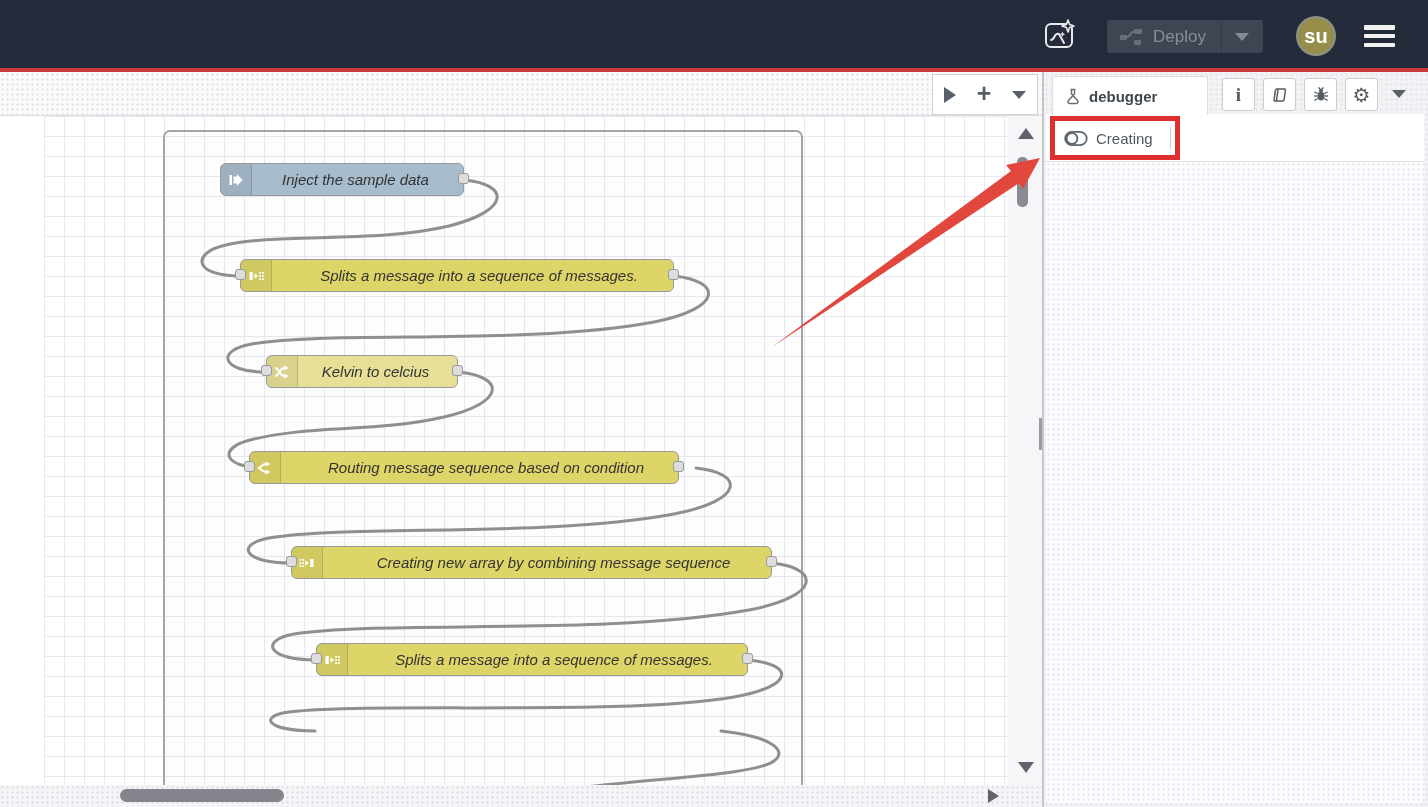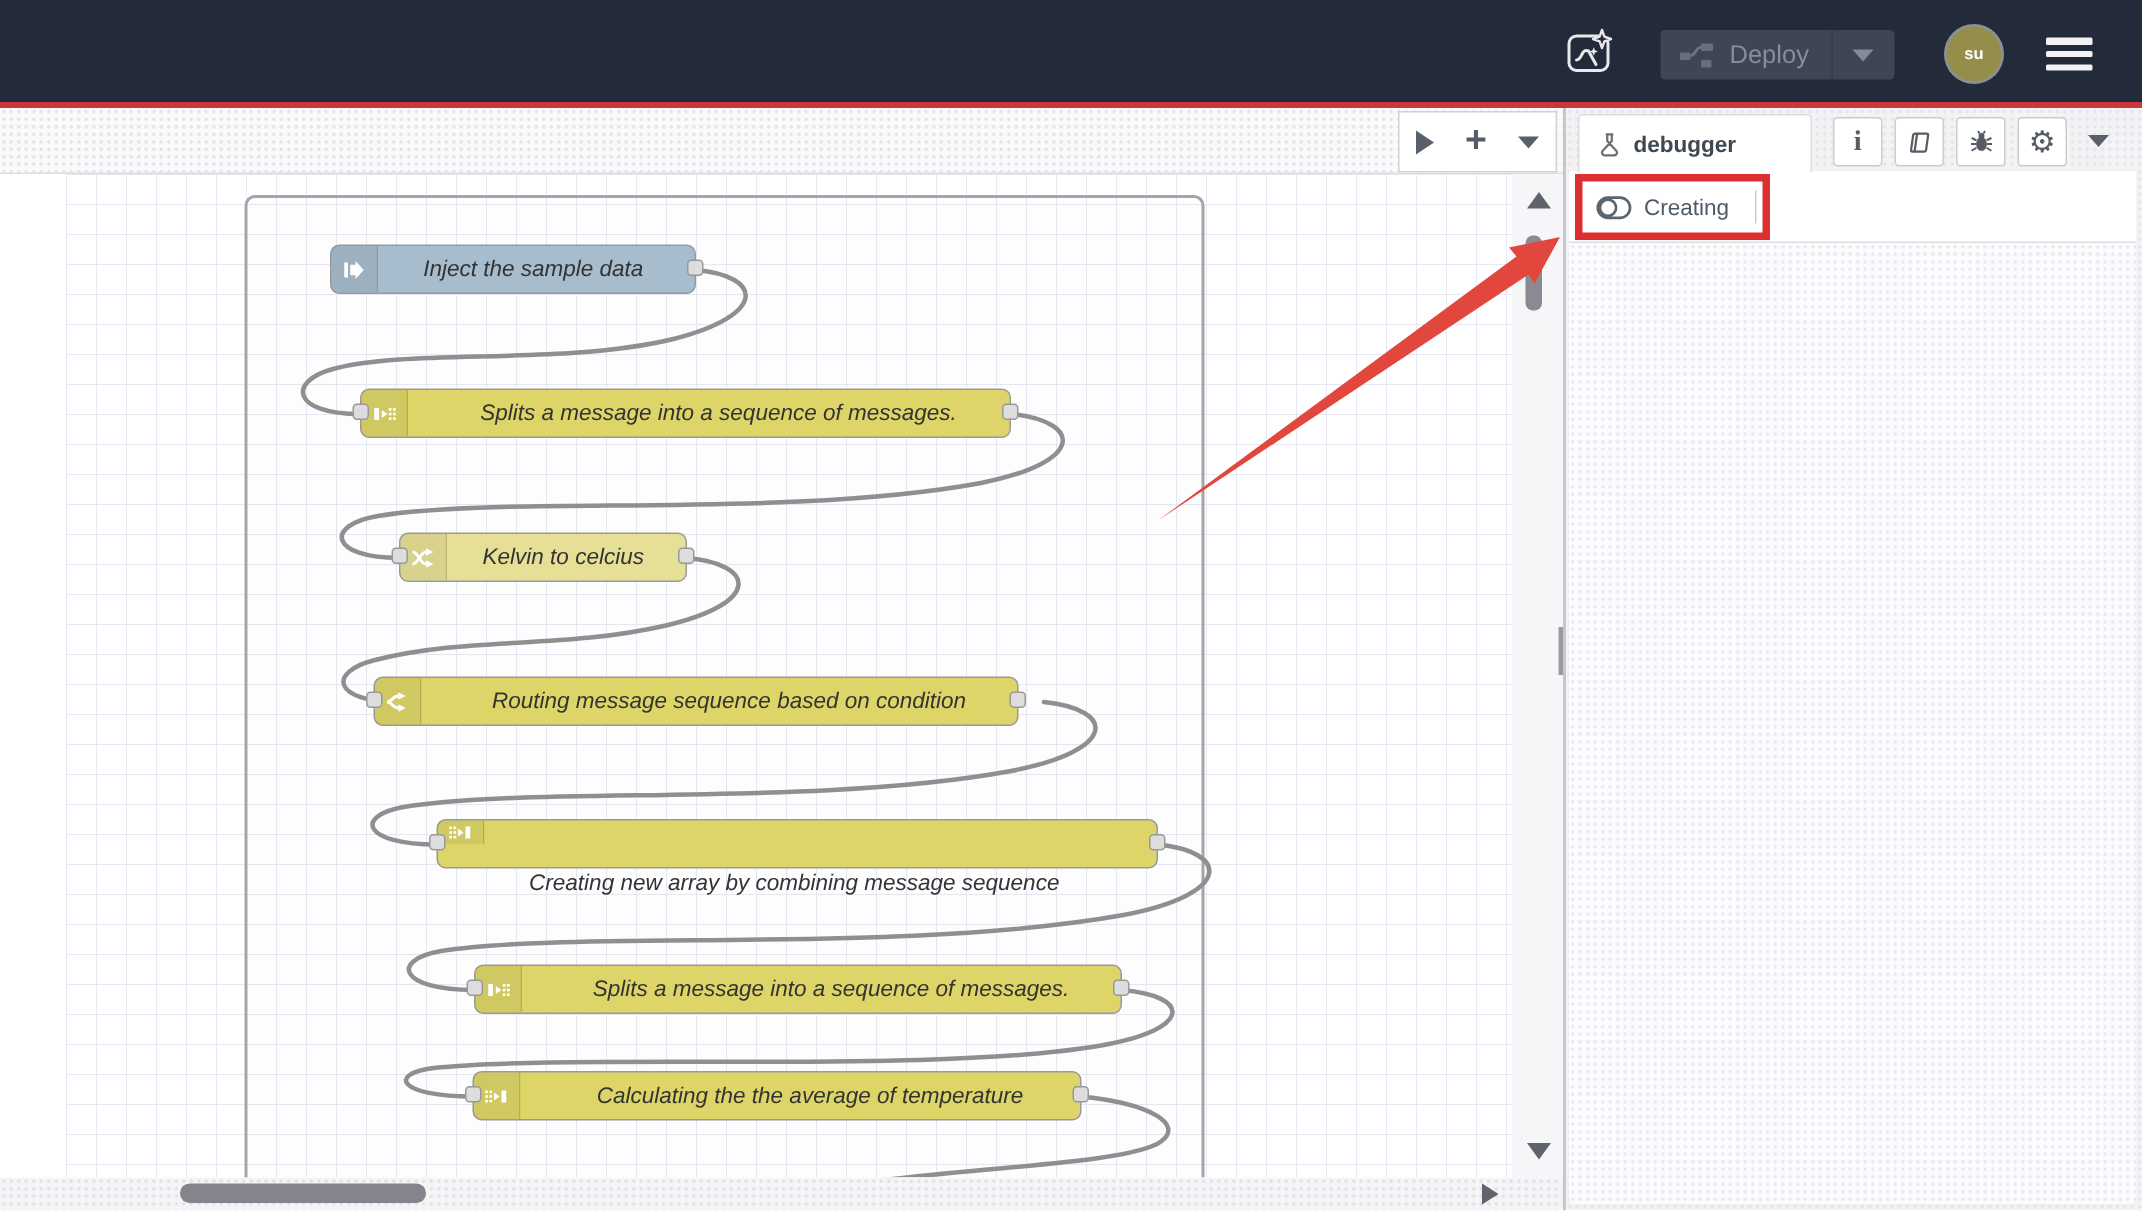--- a/index.html
+++ b/index.html
@@ -7,21 +7,21 @@
   .abs{position:absolute;}
 
   
   #header{left:0;top:0;width:1428px;height:87px;background:var(--header-bg,#232b3a);}
   #ai-icon{left:1043px;top:17px;width:34px;height:34px;}
   #deploy-btn{left:1107px;top:20px;width:156px;height:33px;background:#3e4553;border-radius:3px;display:flex;align-items:center;color:#878e99;font-size:17px;}
   #deploy-btn .dicon{margin:0 10px 0 12px;}
   #deploy-btn .dlabel{flex:1;text-align:left;}
   #deploy-btn .dsep{width:1px;height:33px;background:rgba(0,0,0,0.15);}
   #deploy-btn .dchev{width:0;height:0;border-left:7px solid transparent;border-right:7px solid transparent;border-top:8px solid #858c98;margin:0 14px 0 13px;}
-  #avatar{left:1298px;top:18px;width:36px;height:36px;border-radius:50%;background:#958e4a;box-shadow:0 0 0 2px rgba(230,228,205,0.55);display:flex;align-items:center;justify-content:center;color:#ffffff;font-size:11px;font-weight:bold;}
+  #avatar{left:1298px;top:18px;width:36px;height:36px;border-radius:50%;background:#958e4a;box-shadow:0 0 0 2px rgba(230,228,205,0.55);display:flex;align-items:center;justify-content:center;color:#ffffff;font-size:20px;font-weight:bold;}
   #hamburger{left:1364px;top:25px;width:31px;height:22px;display:flex;flex-direction:column;justify-content:space-between;cursor:pointer;}
   #hamburger .bar{height:4.5px;background:#f2f2f2;border-radius:1px;}
   #red-line{left:0;top:68px;width:1428px;height:4px;background:#c9383a;}
 
   
   #tabbar{left:0;top:72px;width:1042px;height:43px;background:#fafafa;background-image:radial-gradient(circle,#e4e4ea 1px,transparent 1.2px);background-size:5px 5px;border-bottom:1px solid #dddddd;}
   #ws-toolbar{left:932px;top:74px;width:104px;height:39px;background:#ffffff;border:1px solid #d3d3d3;display:flex;align-items:center;justify-content:space-around;}
   .tri-right{width:0;height:0;border-top:8px solid transparent;border-bottom:8px solid transparent;border-left:12px solid #59606a;}
   .plus-glyph{font-size:25px;color:#565c66;font-weight:bold;line-height:1;margin-top:-3px;}
   .tri-down{width:0;height:0;border-left:7px solid transparent;border-right:7px solid transparent;border-top:8px solid #59606a;}
@@ -41,21 +41,21 @@
   .port.in{left:-6px;} .port.out{right:-6px;}
   .node-blue{background:var(--node-blue,#a7bccd);}
   .node-yellow{background:var(--node-yellow,#ddd567);gap:17px;}
   .node-pale{background:var(--node-pale-yellow,#e6e096);}
   #inj-btn{position:absolute;left:-27px;top:-2px;width:34px;height:34px;background:#ffffff;border:1.5px solid #c3cbd3;border-radius:8px;box-sizing:border-box;z-index:-1;}
   #inj-btn .inner{position:absolute;left:4px;top:4px;right:4px;bottom:4px;background:#a7bccd;border:1px solid #90a6b9;border-radius:5px;}
   #n1{left:176px;top:47px;width:244px;}
   #n2{left:196px;top:143px;width:434px;}
   #n3{left:222px;top:239px;width:192px;}
   #n4{left:205px;top:335px;width:430px;}
-  #n5{left:247px;top:430px;width:481px;flex-direction:column;}
+  #n5{left:247px;top:430px;width:481px;}
   #n6{left:272px;top:527px;width:432px;}
   #n7{left:271px;top:598px;width:406px;}
 
   
   #vgutter{left:1008px;top:116px;width:34px;height:669px;background:#f6f6f9;}
   .tri-up-sc{position:absolute;left:10px;width:0;height:0;border-left:8px solid transparent;border-right:8px solid transparent;border-bottom:11px solid #5f636b;}
   .tri-down-sc{position:absolute;left:10px;width:0;height:0;border-left:8px solid transparent;border-right:8px solid transparent;border-top:11px solid #5f636b;}
   #v-thumb{position:absolute;left:9px;top:41px;width:11px;height:50px;background:#8a8a92;border-radius:5px;}
   #sash-handle{left:1039px;top:418px;width:3px;height:32px;background:#9a9aa2;}
   #divider{left:1042px;top:72px;width:2px;height:735px;background:#c6c6cd;}
@@ -234,37 +234,20 @@
           <rect x="14" y="7.1" width="1.8" height="1.8"></rect>
           <rect x="11.2" y="10.2" width="1.8" height="1.8"></rect>
           <rect x="14" y="10.2" width="1.8" height="1.8"></rect>
         </svg>
     </div>
     <span class="nlabel">Splits a message into a sequence of messages.</span>
     <span class="port in"></span>
     <span class="port out"></span>
   </div>
 
-  <div id="n7" class="node node-yellow">
-    <div class="icon-box">
-      <svg width="16" height="16" viewBox="0 0 16 16" fill="#ffffff">
-          <rect x="0.5" y="4" width="1.8" height="1.8"></rect>
-          <rect x="3.3" y="4" width="1.8" height="1.8"></rect>
-          <rect x="0.5" y="7.1" width="1.8" height="1.8"></rect>
-          <rect x="3.3" y="7.1" width="1.8" height="1.8"></rect>
-          <rect x="0.5" y="10.2" width="1.8" height="1.8"></rect>
-          <rect x="3.3" y="10.2" width="1.8" height="1.8"></rect>
-          <polygon points="6.3,5.3 10,8 6.3,10.7"></polygon>
-          <rect x="11.3" y="4" width="3.2" height="8"></rect>
-        </svg>
-    </div>
-    <span class="nlabel">Calculating the the average of temperature</span>
-    <span class="port in"></span>
-    <span class="port out"></span>
-  </div>
 </div>
 
 <div id="vgutter" class="abs">
   <span class="tri-up-sc" style="top:12px;"></span>
   <div id="v-thumb"></div>
   <span class="tri-down-sc" style="top:646px;"></span>
 </div>
 <div id="sash-handle" class="abs"></div>
 <div id="divider" class="abs"></div>
 

